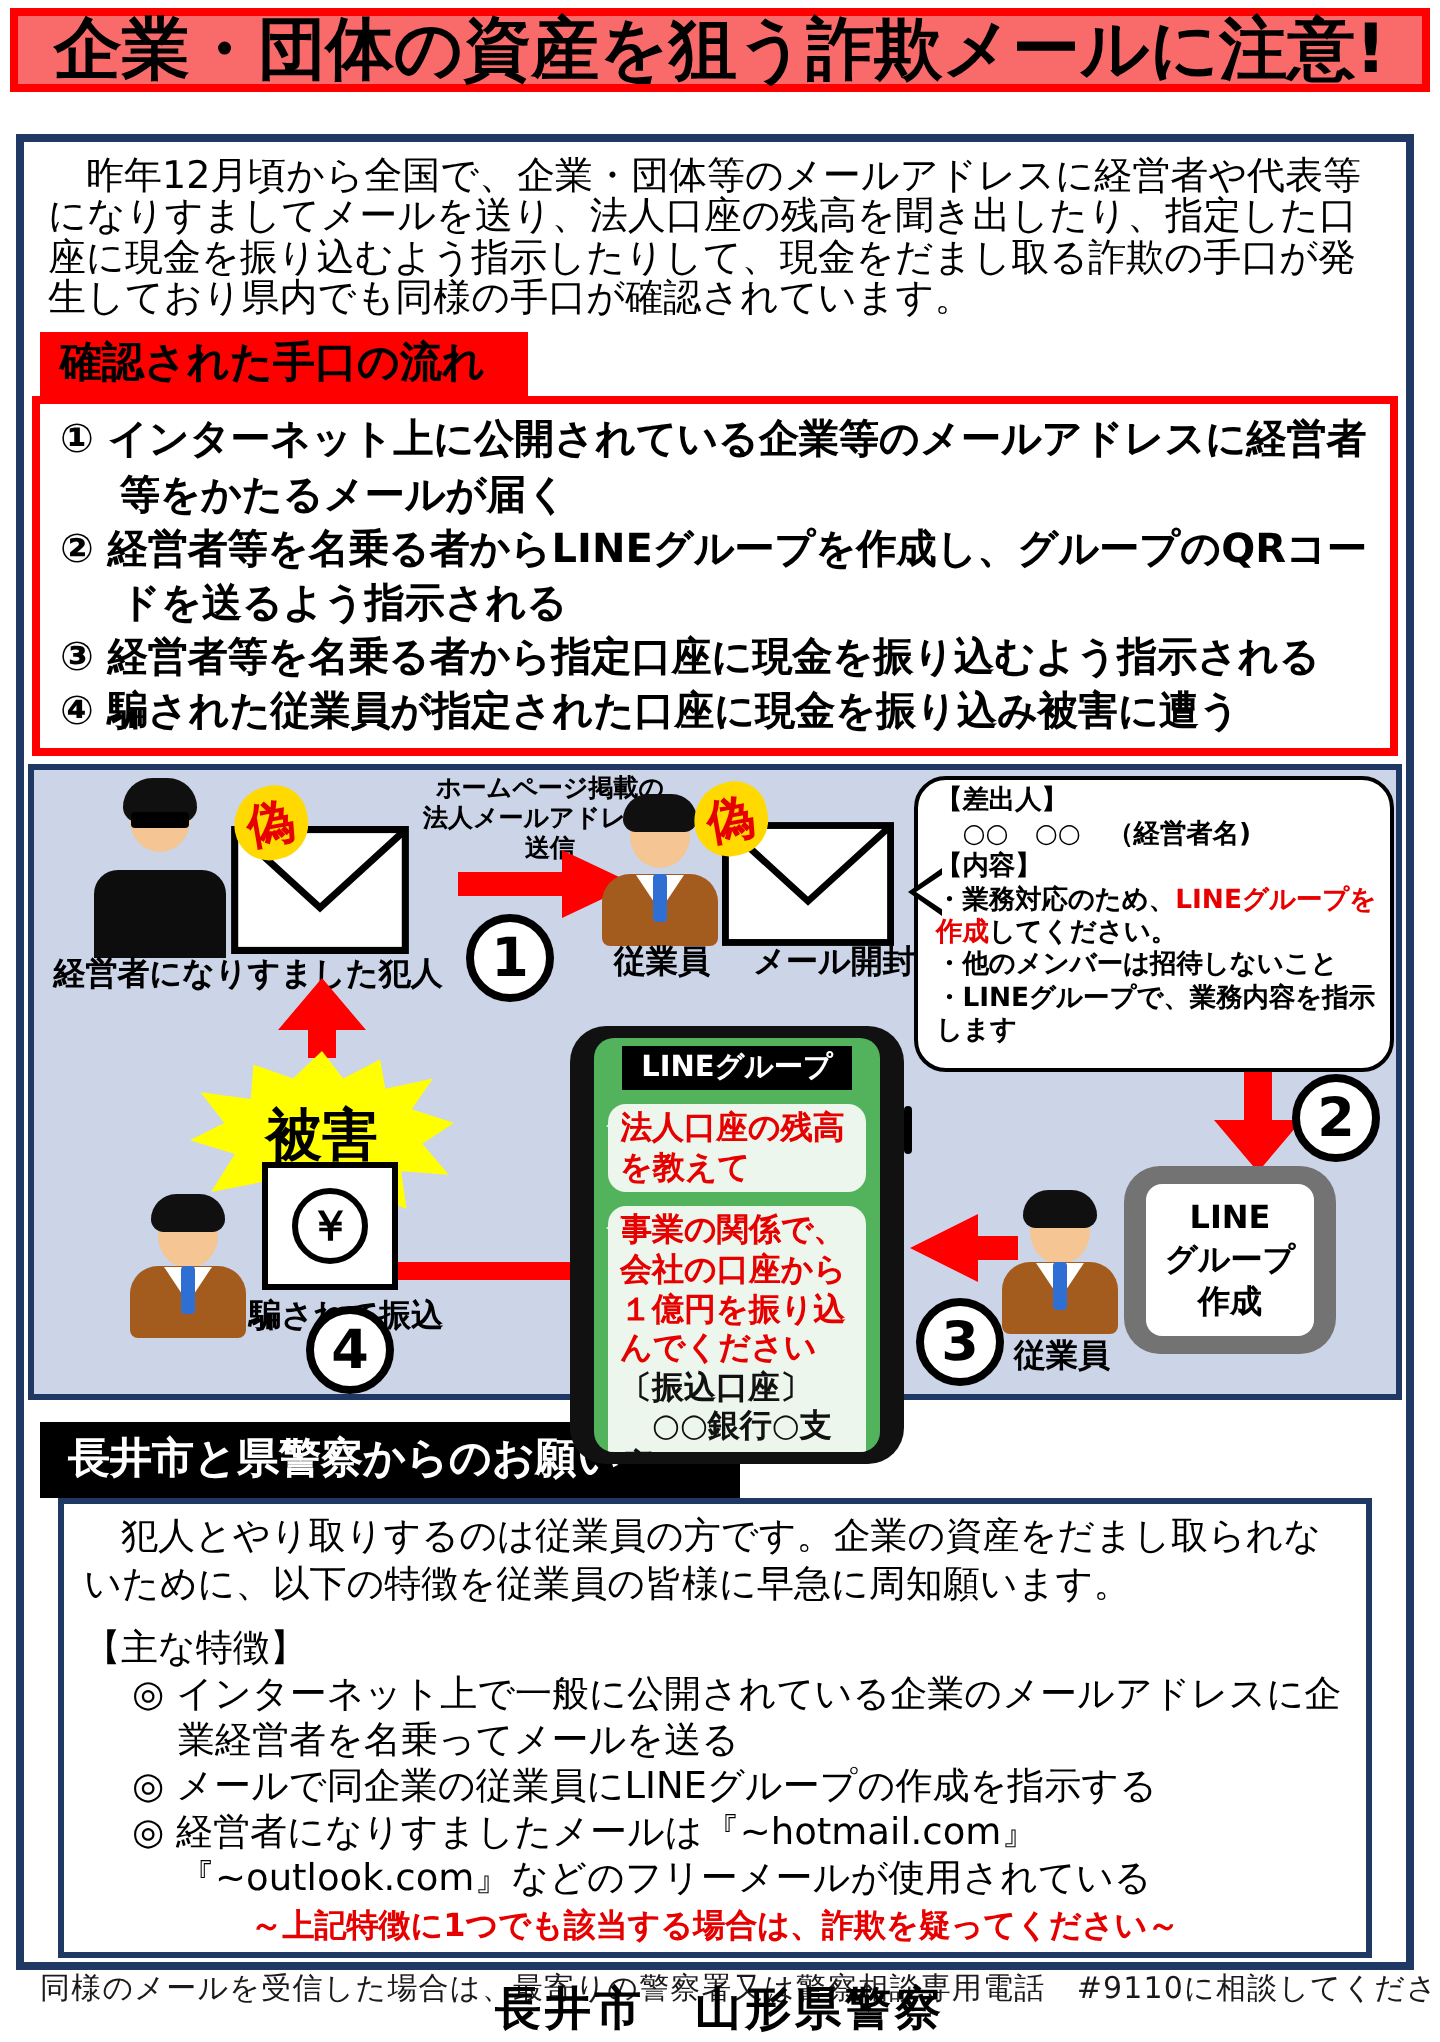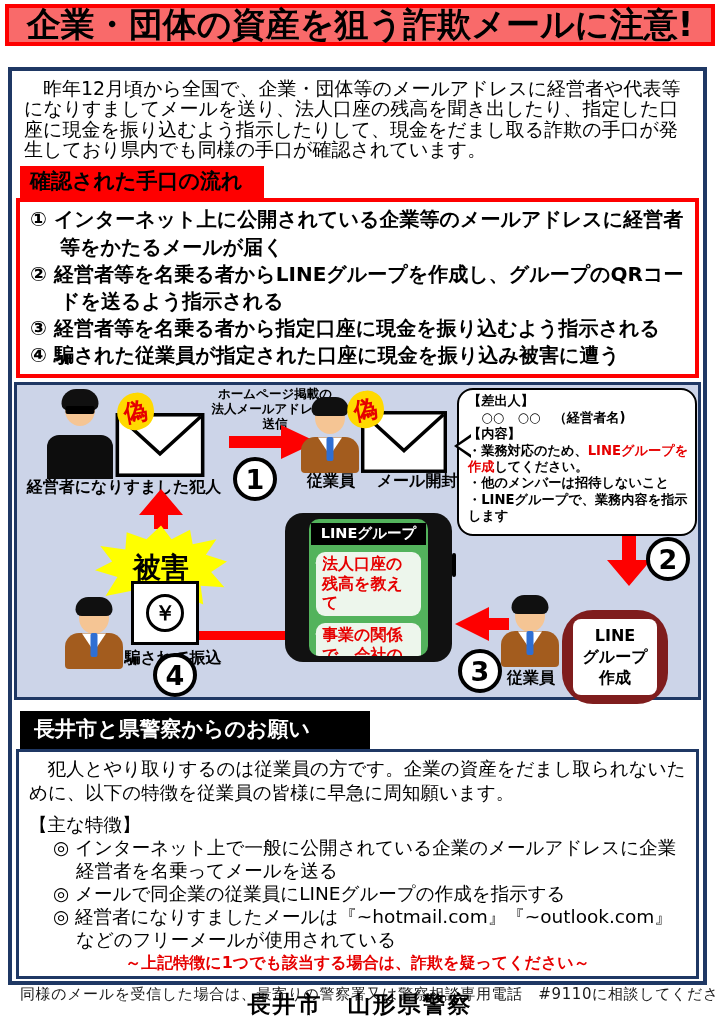--- a/index.html
+++ b/index.html
@@ -67,36 +67,36 @@
 
   .bubble { position:absolute; left:440px; top:3px; width:240px; height:148px;
             background:#fff; border:2px solid #000; border-radius:16px;
             padding:3px 5px 3px 9px; font-size:13.2px; font-weight:bold; line-height:1.24; z-index:3; }
   .bubble::before { content:""; position:absolute; left:-17px; top:44px;
                     border:12px solid transparent; border-right:17px solid #000; }
   .bubble::after  { content:""; position:absolute; left:-11px; top:46px;
                     border:10px solid transparent; border-right:15px solid #fff; }
   .red-text { color:#e60000; }
 
-  .phone { position:absolute; left:268px; top:128px; width:167px; height:149px;
-           background:#111; border-radius:18px; padding:6px 24px; z-index:2; }
+  .phone { position:absolute; left:268px; top:128px; width:167px; height:219px;
+           background:#111; border-radius:18px; padding:6px 12px; z-index:2; }
   .phone::after { content:""; position:absolute; right:-4px; top:40px; width:4px; height:24px;
                   background:#000; border-radius:2px; }
   .screen { width:100%; height:100%; background:#53b35c; border-radius:10px; overflow:hidden; }
   .phone-header { margin:4px auto 0; width:fit-content; background:#000; color:#fff;
                   font-size:14.5px; font-weight:bold; padding:1px 10px 2px; white-space:nowrap; }
   .chat { position:relative; margin:7px 7px 0; background:#edf6ec; border-radius:9px;
           padding:2px 6px 3px; font-size:16px; font-weight:bold; color:#e60000; line-height:1.22; }
   .chat::before { content:""; position:absolute; left:-6px; top:6px;
                   border:5px solid transparent; border-right:8px solid #edf6ec; }
   .chat .black { color:#111; }
 
   .line-box { position:absolute; left:545px; top:198px; width:106px; height:94px;
-              background:#7f1d1d; border-radius:31px;
-              display:flex; align-items:center; justify-content:center;margin-top:27px; }
+              background:#737373; border-radius:18px;
+              display:flex; align-items:center; justify-content:center; }
   .line-box-inner { width:84px; height:76px; background:#fff; border-radius:8px;
                     display:flex; flex-direction:column; align-items:center; justify-content:center;
                     font-size:16px; font-weight:bold; line-height:1.3; }
 
   .damage { position:absolute; left:78px; top:140px; width:132px; height:86px;
             background:#ffff00; display:flex; align-items:center; justify-content:center;
             font-size:28px; font-weight:bold; z-index:1;
             clip-path:polygon(50% 0%,58% 16%,72% 5%,74% 22%,92% 16%,84% 34%,100% 42%,
                               88% 54%,98% 72%,80% 70%,82% 92%,64% 80%,55% 100%,45% 82%,
                               30% 96%,28% 76%,8% 82%,17% 60%,0% 52%,13% 42%,4% 24%,
@@ -108,21 +108,21 @@
   .yen-circle { width:38px; height:38px; border:3px solid #000; border-radius:50%;
                 display:flex; align-items:center; justify-content:center;
                 font-size:21px; font-weight:bold; }
 
   .connector { position:absolute; left:138px; top:246px; width:132px; height:9px;
                background:#fe0000; z-index:1; }
 
   
   .req-header { display:inline-block; margin:11px 0 0 8px; background:#000000; color:#fff;
                 font-weight:bold; font-size:21px; padding:4px 60px 6px 14px; }
-  .req-box { margin:0 4px; border:3px solid #1f3864; background:#fff;
+  .req-box { margin:0 17px; border:3px solid #1f3864; background:#fff;
              padding:5px 10px 3px; font-size:18.5px; line-height:1.25; }
   .features-heading { margin-top:9px; }
   .feature { margin-left:24px; padding-left:23px; text-indent:-23px; }
   .warning { color:#e60000; font-weight:bold; text-align:center; font-size:16px; margin-top:2px; }
 
   .contact { padding:6px 8px 0; font-size:15px; color:#1a1a1a; letter-spacing:0.6px;
              white-space:nowrap; }
 
   .footer { position:absolute; left:0; top:989px; width:720px; text-align:center;
             font-weight:bold; font-size:23px; letter-spacing:2px; }

